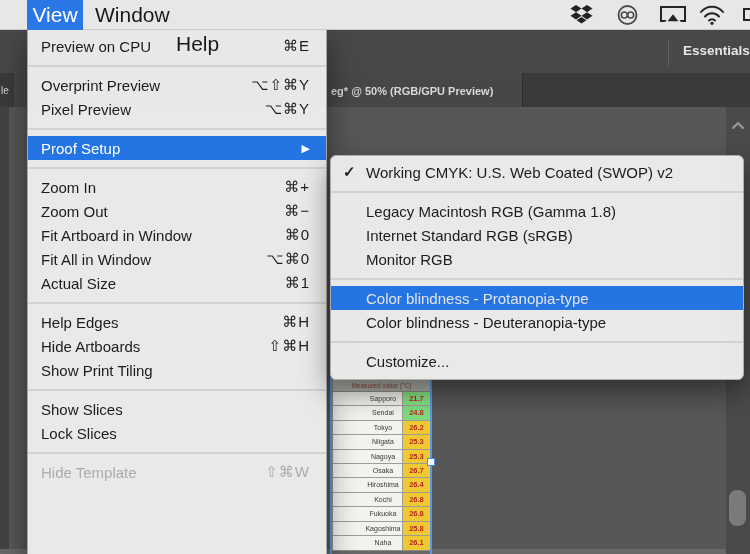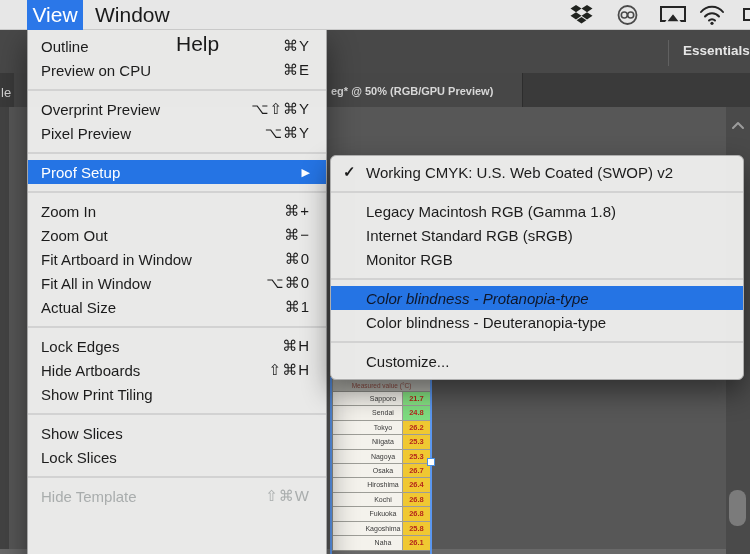--- a/index.html
+++ b/index.html
@@ -10,21 +10,21 @@
     background:#575757;
   }
 
   
   .app-header { position:absolute; left:0; top:30px; width:750px; height:43px; background:#484848; z-index:1; }
   .ws-divider { position:absolute; left:668px; top:10px; width:1px; height:26px; background:#616161; }
   .ws-label { position:absolute; left:683px; top:13px; width:80px; white-space:nowrap; overflow:hidden;
               font-size:13.5px; font-weight:bold; color:#e6e6e6; }
 
   .tab-bar { position:absolute; left:0; top:73px; width:750px; height:34px; background:#3a3a3a; z-index:1; }
-  .tab-partial-left { position:absolute; left:1px; top:12px; font-size:13px; font-weight:normal; color:#d2d2d2; }
+  .tab-partial-left { position:absolute; left:1px; top:12px; font-size:10px; font-weight:normal; color:#d2d2d2; }
   .tab-active { position:absolute; left:14px; top:0; width:509px; height:34px; background:#474747; border-right:1px solid #2d2d2d; }
   .tab-title { position:absolute; left:317px; top:12px; font-size:11px; font-weight:bold; color:#d8d8d8; white-space:nowrap; }
 
   .canvas { position:absolute; left:0; top:107px; width:750px; height:447px; background:#575757; z-index:1; }
   .left-strip { position:absolute; left:0; top:0; width:9px; height:447px; background:#434343; }
   .bottom-strip { position:absolute; left:0; top:442px; width:750px; height:5px; background:#696969; }
 
   .scrollbar { position:absolute; left:726px; top:0; width:24px; height:447px; background:#4a4a4a; }
   .scroll-up { position:absolute; left:5px; top:14px; }
   .scroll-thumb { position:absolute; left:3px; top:383px; width:17px; height:36px; border-radius:8px; background:#7b7b7b; }
@@ -64,21 +64,21 @@
   .mi.dis { color:#a9adad; }
   .msep { height:15px; display:flex; align-items:center; }
   .msep .line { width:100%; height:2px; background:#d2d2d2; }
   .sub-arrow { font-size:11px; margin-left:8px; }
 
   
   .submenu { position:absolute; left:330px; top:155px; width:414px; z-index:11;
              background:rgba(236,236,235,0.98); border:1px solid #aeaeae; border-radius:6px;
              box-shadow:0 12px 28px rgba(0,0,0,0.45); padding:4px 0 6px 0; font-size:15px; color:#1c1c1c; overflow:hidden; }
   .smi { height:24px; display:flex; align-items:center; padding-left:35px; position:relative; white-space:nowrap; }
-  .smi.hl { background:#2574e4; color:#0f172a;font-style:italic; }
+  .smi.hl { background:#2574e4; color:#e5e5e5; }
   .smi .check { position:absolute; left:12px; font-size:15px; font-weight:bold; }
 </style>
 </head>
 <body>
 
 <div class="app-header">
   <div class="ws-divider"></div>
   <div class="ws-label">Essentials</div>
 </div>
 
@@ -184,24 +184,20 @@
     </g>
     <circle cx="13" cy="19.3" r="1.6" fill="#252525"></circle>
   </svg>
   <svg class="status-icon si-batt" width="16" height="22" viewBox="0 0 16 22">
     <rect x="1" y="5" width="14" height="11" fill="none" stroke="#252525" stroke-width="2"></rect>
   </svg>
 </div>
 
 <div class="menu">
   <div class="mi">
-    <span class="lbl">Outline</span>
-    <span class="sc">⌘Y</span>
-  </div>
-  <div class="mi">
     <span class="lbl">Preview on CPU</span>
     <span class="sc">⌘E</span>
   </div>
   <div class="msep">
       <div class="line"></div>
     </div>
   <div class="mi">
     <span class="lbl">Overprint Preview</span>
     <span class="sc">⌥⇧⌘Y</span>
   </div>
@@ -236,21 +232,21 @@
     <span class="sc">⌥⌘0</span>
   </div>
   <div class="mi">
     <span class="lbl">Actual Size</span>
     <span class="sc">⌘1</span>
   </div>
   <div class="msep">
       <div class="line"></div>
     </div>
   <div class="mi">
-    <span class="lbl">Lock Edges</span>
+    <span class="lbl">Help Edges</span>
     <span class="sc">⌘H</span>
   </div>
   <div class="mi">
     <span class="lbl">Hide Artboards</span>
     <span class="sc">⇧⌘H</span>
   </div>
   <div class="mi">
     <span class="lbl">Show Print Tiling</span>
   </div>
   <div class="msep">

